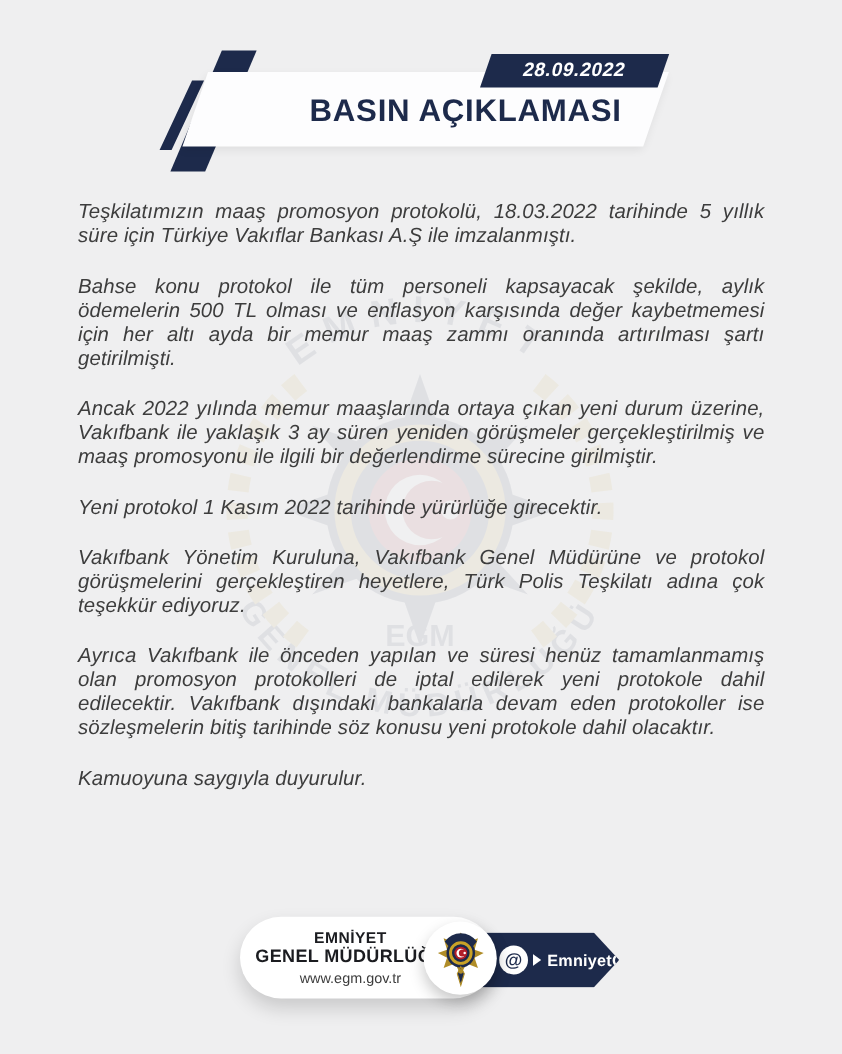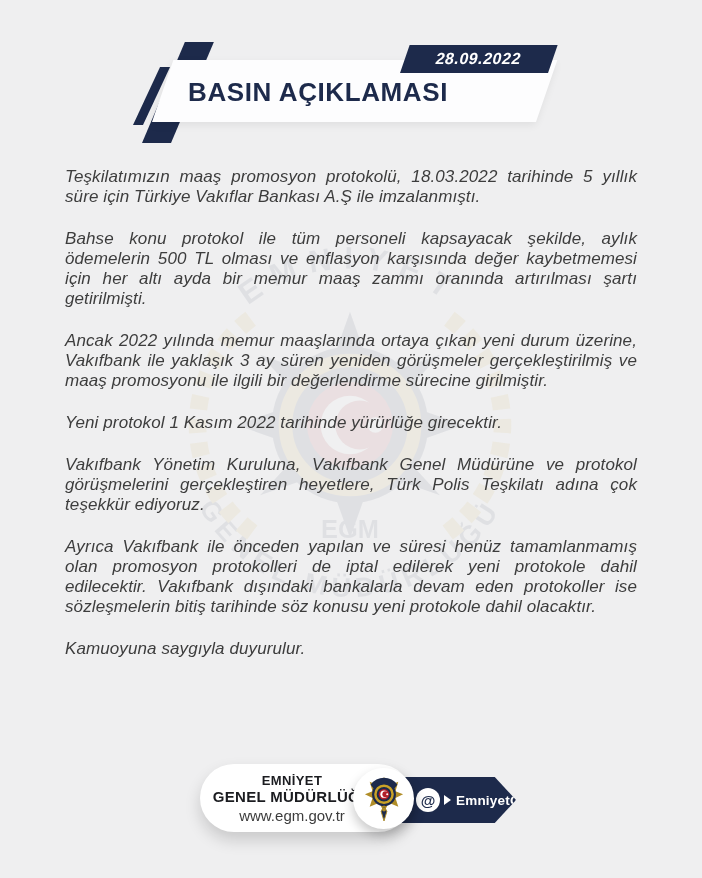--- a/index.html
+++ b/index.html
@@ -26,21 +26,21 @@
   }
   .date-badge{
     position:absolute;left:400px;top:45px;width:148px;height:28px;
     background:#1d2a4b;transform:skewX(-19deg);transform-origin:0 100%;
     display:flex;align-items:center;justify-content:center;
   }
   .date-badge span{
     transform:skewX(7deg);color:#ffffff;font-weight:700;font-size:16px;letter-spacing:.5px;
   }
   .title{
-    position:absolute;left:188px;top:77px;width:400px;
+    position:absolute;left:188px;top:77px;width:400px;text-align:center;
     color:#1d2a4b;font-weight:700;font-size:26px;letter-spacing:.6px;z-index:2;
   }
   
   .content{position:absolute;left:65px;top:167px;width:572px;z-index:1;font-style:italic;}
   .content p{
     margin:0 0 22px 0;color:#3d3d3d;font-size:17px;line-height:20px;
     text-align:justify;letter-spacing:.1px;
   }
   
   .banner{
@@ -62,21 +62,21 @@
     position:absolute;left:200px;top:764px;width:212px;height:68px;background:#ffffff;
     border-radius:34px;box-shadow:0 8px 16px rgba(0,0,0,.16);z-index:2;
   }
   .pill-text{
     position:absolute;left:12px;top:0;width:160px;height:68px;
     display:flex;flex-direction:column;align-items:center;justify-content:center;
     color:#1b1c20;
   }
   .org1{font-weight:700;font-size:13px;letter-spacing:.4px;}
   .org2{font-weight:700;font-size:15px;letter-spacing:.3px;}
-  .site{font-size:15px;color:#3c3c3c;margin-top:2px;}
+  .site{font-size:12px;color:#3c3c3c;margin-top:2px;}
   .logo-circle{
     position:absolute;left:353px;top:768px;width:61px;height:61px;border-radius:50%;
     background:#ffffff;box-shadow:0 6px 12px rgba(0,0,0,.22);z-index:3;
     display:flex;align-items:center;justify-content:center;
   }
 </style>
 </head>
 <body>
 
 <div class="page">

